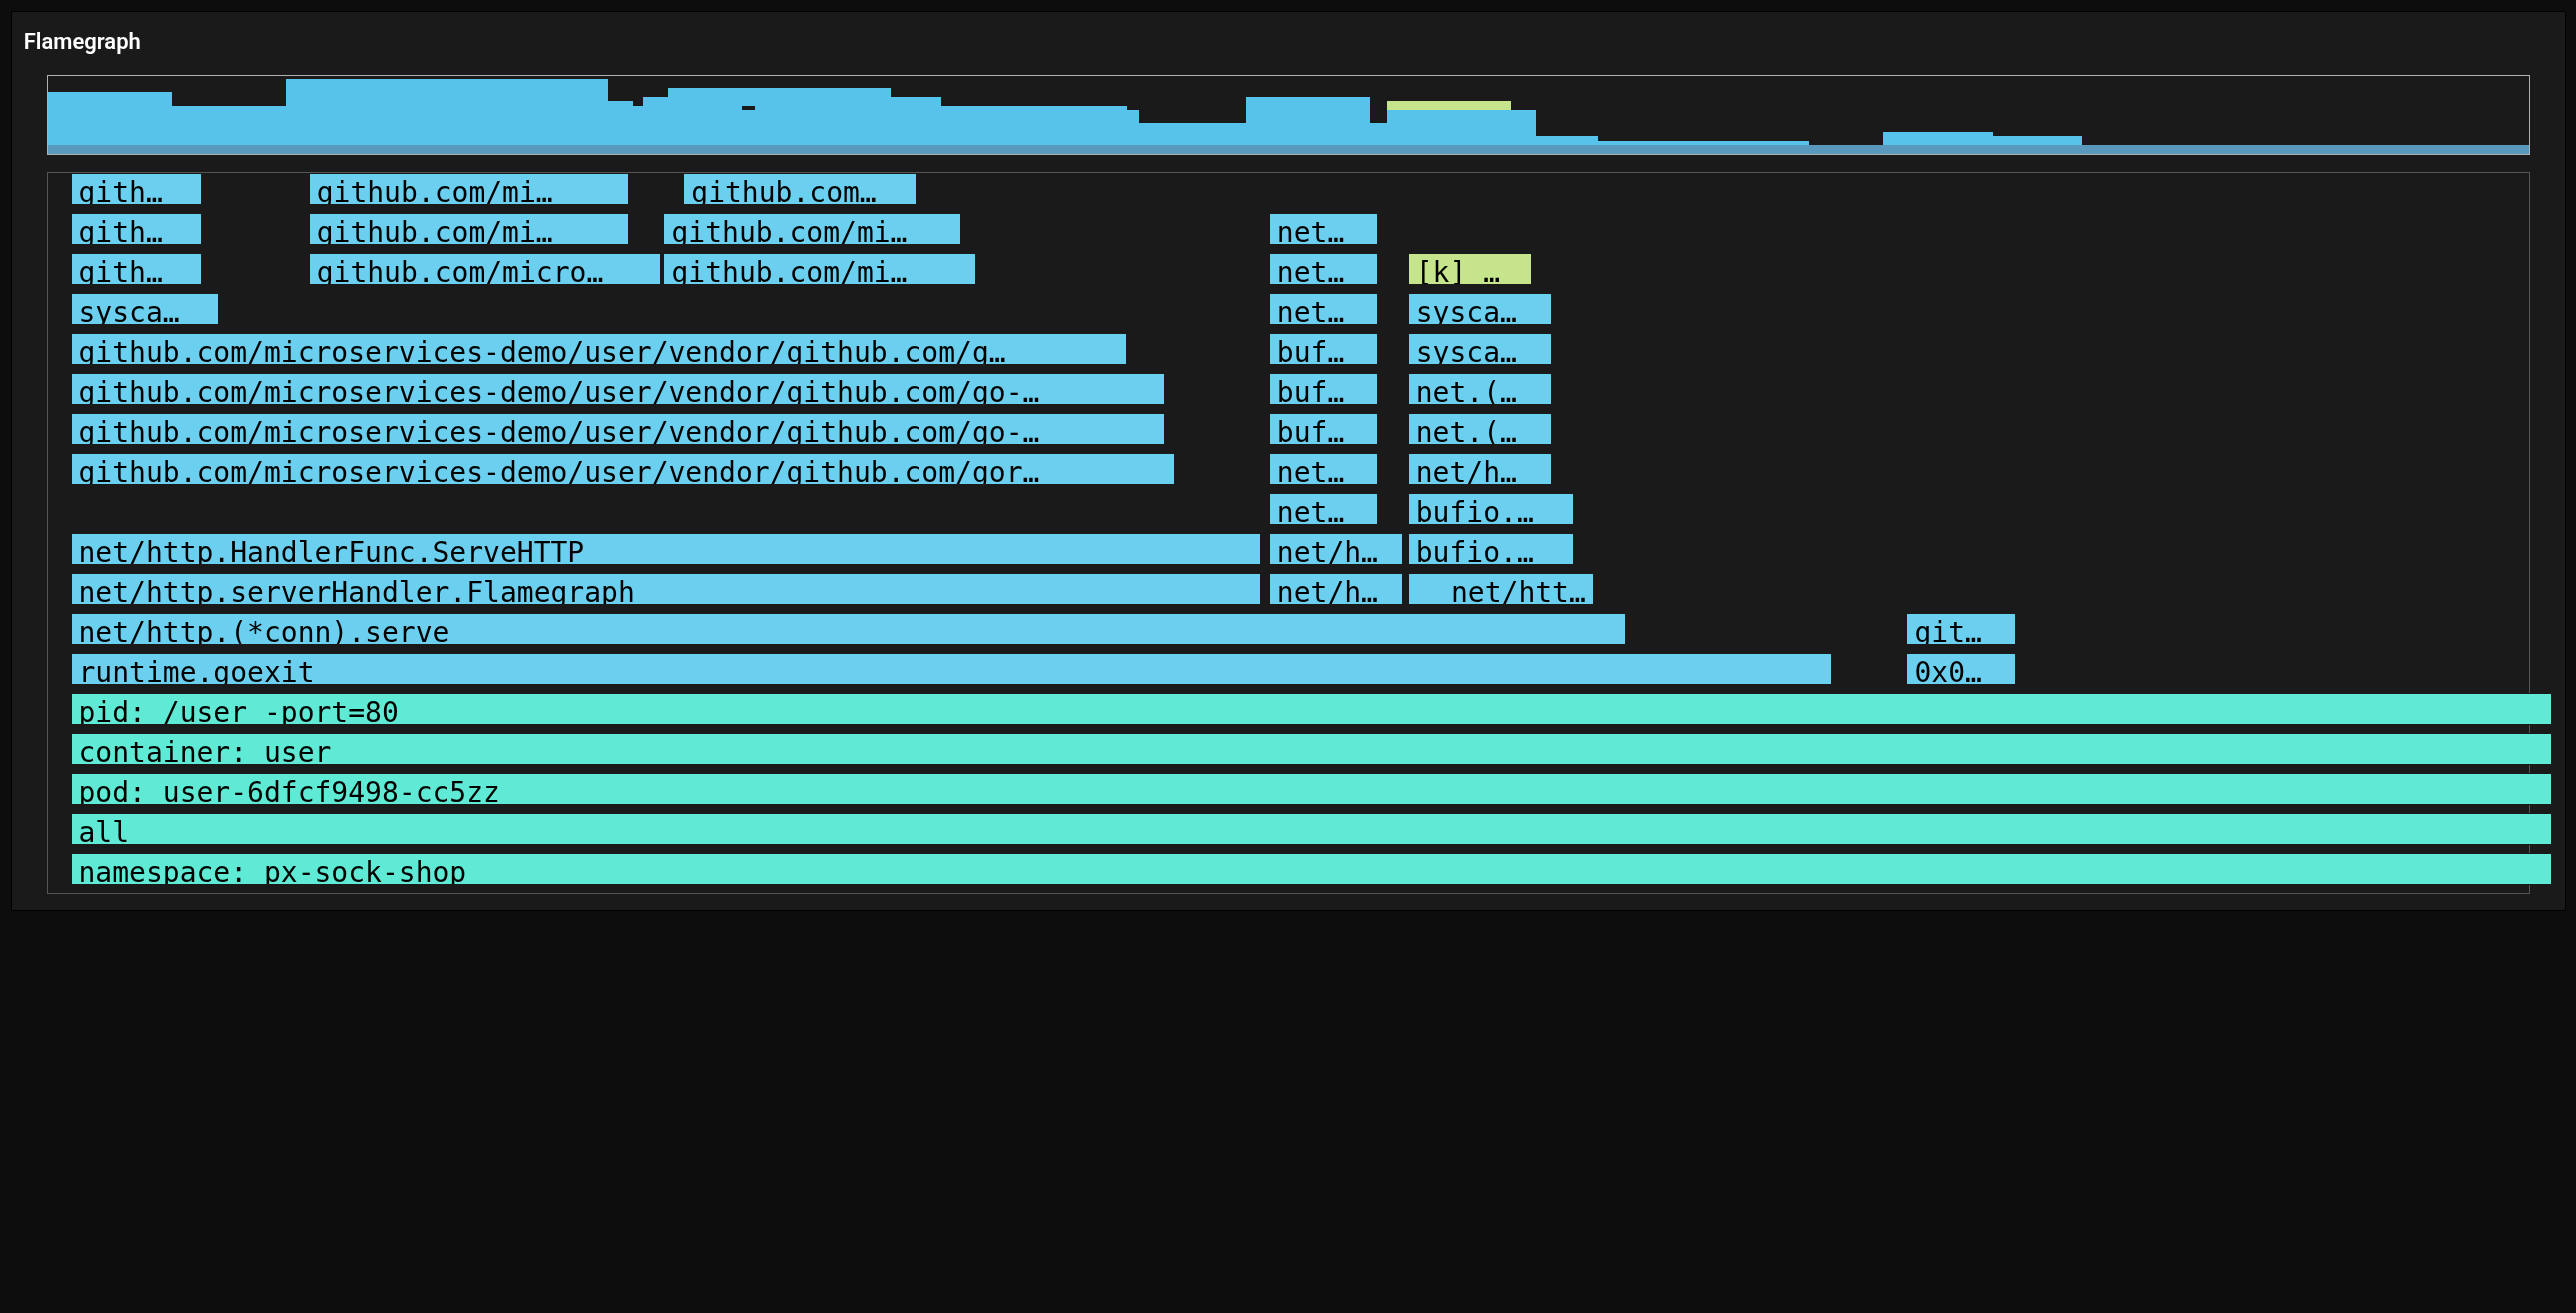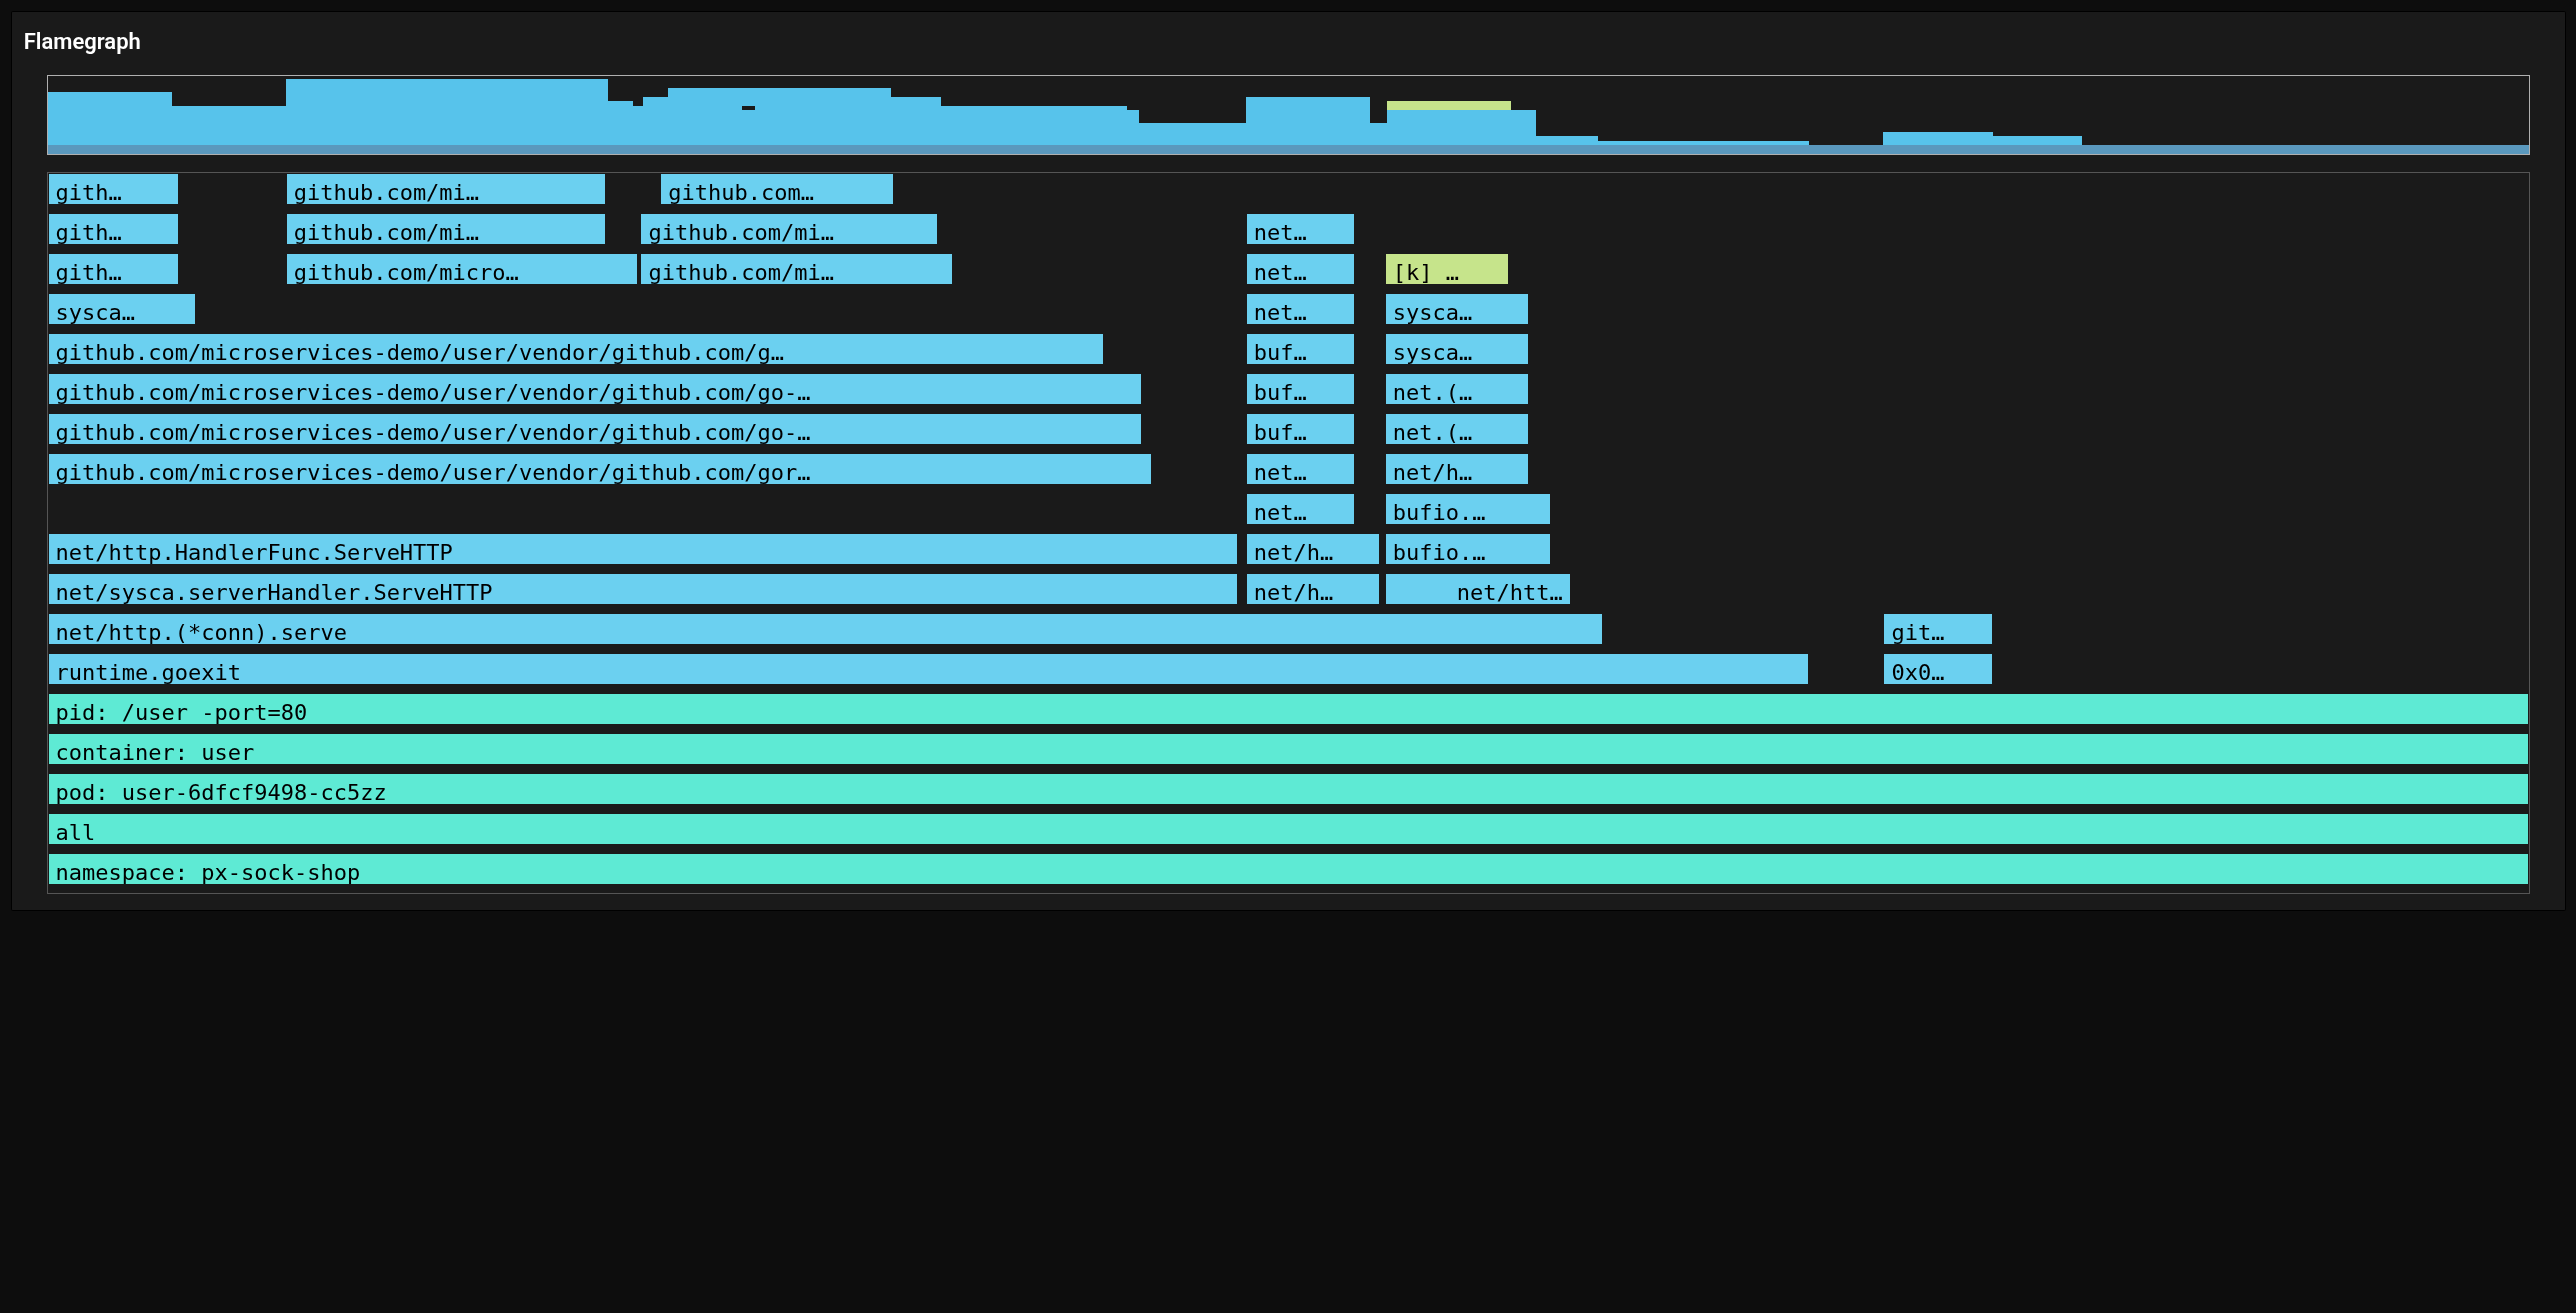--- a/index.html
+++ b/index.html
@@ -65,27 +65,28 @@
     width: 100%;
   }
   .frame {
     position: absolute;
     top: 0;
     bottom: 8px;
     background: #6bd0f0;
     border: 0.9px solid #1a1a1a;
     padding: 0 7px;
     font-family: "Menlo", "Consolas", "DejaVu Sans Mono", monospace;
-    font-size: 22px;
+    font-size: 28px;
     line-height: 38px;
     color: #000;
     white-space: nowrap;
     overflow: hidden;
     text-overflow: ellipsis;
     cursor: pointer;
+    margin-left: 23px;
   }
   .frame.dim { background: #5eead4; }
   .frame.hl  { background: #c6e48b; }
 </style>
 </head>
 <body>
 
 <div class="panel">
   <div class="panel-title">Flamegraph</div>
 
@@ -215,21 +216,21 @@
         <div class="flame-row">
           <div class="frame" style="left: 48.3%; width: 4.4%;">net…</div>
           <div class="frame" style="left: 53.9%; width: 6.7%;">bufio.…</div>
         </div>
         <div class="flame-row">
           <div class="frame" style="left: 0%; width: 48%;">net/http.HandlerFunc.ServeHTTP</div>
           <div class="frame" style="left: 48.3%; width: 5.4%;">net/h…</div>
           <div class="frame" style="left: 53.9%; width: 6.7%;">bufio.…</div>
         </div>
         <div class="flame-row">
-          <div class="frame" style="left: 0%; width: 48%;">net/sysca.serverHandler.ServeHTTP</div>
+          <div class="frame" style="left: 0%; width: 48%;">net/http.serverHandler.Flamegraph</div>
           <div class="frame" style="left: 48.3%; width: 5.4%;">net/h…</div>
           <div class="frame" style="left: 53.9%; width: 7.5%; text-align: right;">net/htt…</div>
         </div>
         <div class="flame-row">
           <div class="frame" style="left: 0%; width: 62.7%;">net/http.(*conn).serve</div>
           <div class="frame" style="left: 74%; width: 4.4%;">git…</div>
         </div>
         <div class="flame-row">
           <div class="frame" style="left: 0%; width: 71%;">runtime.goexit</div>
           <div class="frame" style="left: 74%; width: 4.4%;">0x0…</div>

